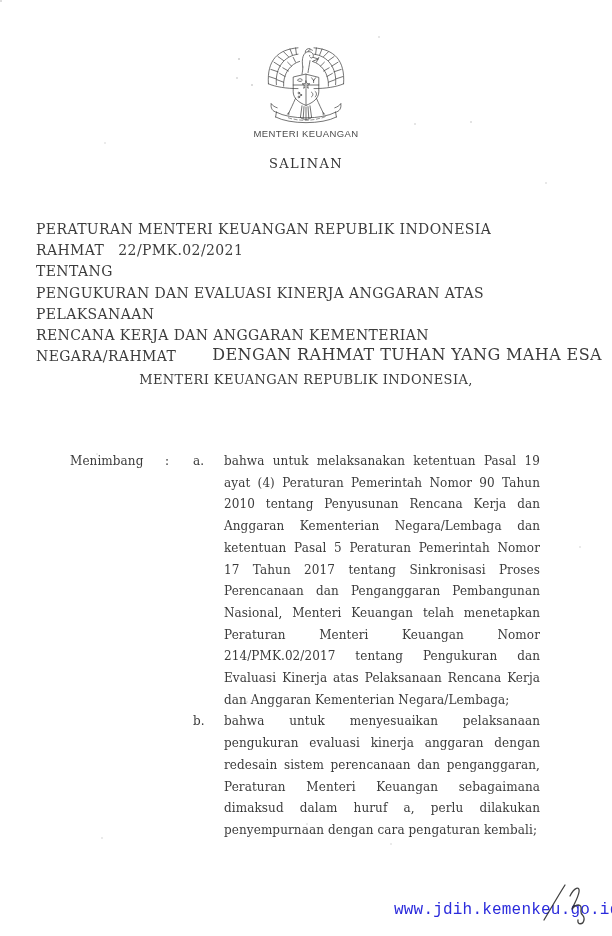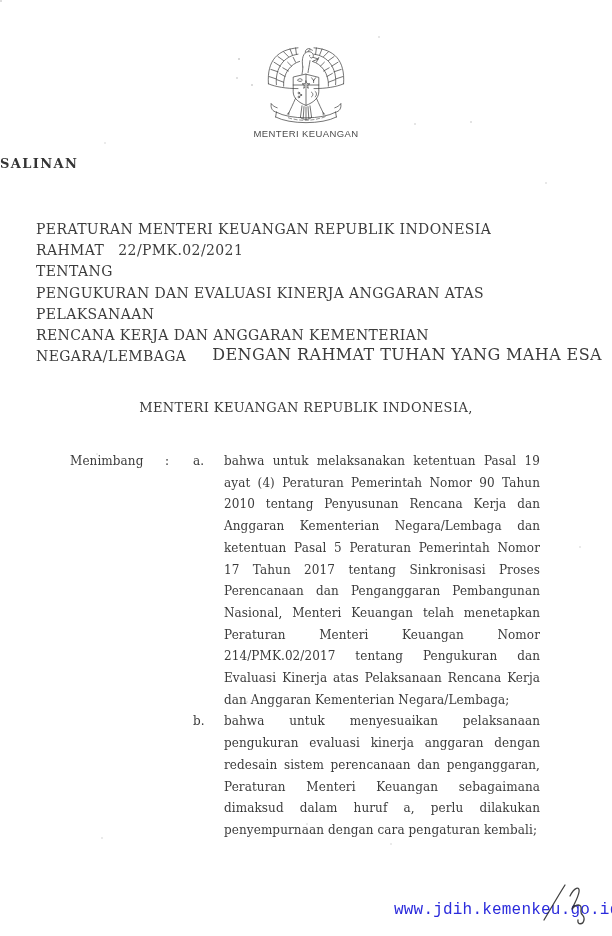--- a/index.html
+++ b/index.html
@@ -14,33 +14,33 @@
   .emblem{position:absolute;top:46px;left:266px;width:80px;height:82px;}
   .emblem svg{width:100%;height:100%;}
   .ministry{
     position:absolute;top:128px;left:0;right:0;
     font-family:"Liberation Sans", sans-serif;
     font-size:9.5px;line-height:12.5px;letter-spacing:.4px;
     color:#4c4c4c;text-align:center;
   }
   .salinan{
     position:absolute;top:156px;left:0;right:0;
-    font-size:13px;font-weight:bold;letter-spacing:1.4px;
-    color:#343434;text-align:left;
+    font-size:13px;font-weight:normal;letter-spacing:1.4px;
+    color:#343434;text-align:center;
   }
   
   .title-block{
     position:absolute;top:219px;left:36px;right:40px;
     text-align:left;font-size:14px;line-height:21.2px;
     letter-spacing:.4px;color:#3c3c3c;
   }
   .title-block .nomor-gap{display:inline-block;width:14px;}
   
   .invocation{position:absolute;top:345px;left:0;right:10px;text-align:right;font-size:16px;letter-spacing:.4px;padding-left:33px;}
-  .authority{position:absolute;top:400px;left:0;right:0;text-align:center;font-size:13px;letter-spacing:.4px;}
+  .authority{position:absolute;top:372px;left:0;right:0;text-align:center;font-size:13px;letter-spacing:.4px;}
   
   .considerations{
     position:absolute;top:451px;left:70px;width:470px;
     display:flex;align-items:flex-start;
     font-size:12px;line-height:21.7px;letter-spacing:.1px;
   }
   .c-label{width:95px;flex:none;}
   .c-colon{width:28px;flex:none;}
   .c-items{flex:1;}
   .c-item{display:flex;align-items:flex-start;}
@@ -135,21 +135,21 @@
   </div>
   <div class="salinan">SALINAN</div>
 
   <div class="title-block">
     <div>PERATURAN MENTERI KEUANGAN REPUBLIK INDONESIA</div>
     <div>
       <span>RAHMAT</span><span class="nomor-gap"></span><span>22/PMK.02/2021</span>
     </div>
     <div>TENTANG</div>
     <div>PENGUKURAN DAN EVALUASI KINERJA ANGGARAN ATAS PELAKSANAAN</div>
-    <div>RENCANA KERJA DAN ANGGARAN KEMENTERIAN NEGARA/LEMBAGA</div>
+    <div>RENCANA KERJA DAN ANGGARAN KEMENTERIAN NEGARA/RAHMAT</div>
   </div>
 
   <div class="invocation">DENGAN RAHMAT TUHAN YANG MAHA ESA</div>
   <div class="authority">MENTERI KEUANGAN REPUBLIK INDONESIA,</div>
 
   <div class="considerations">
     <div class="c-label">Menimbang</div>
     <div class="c-colon">:</div>
     <div class="c-items">
       <div class="c-item">

